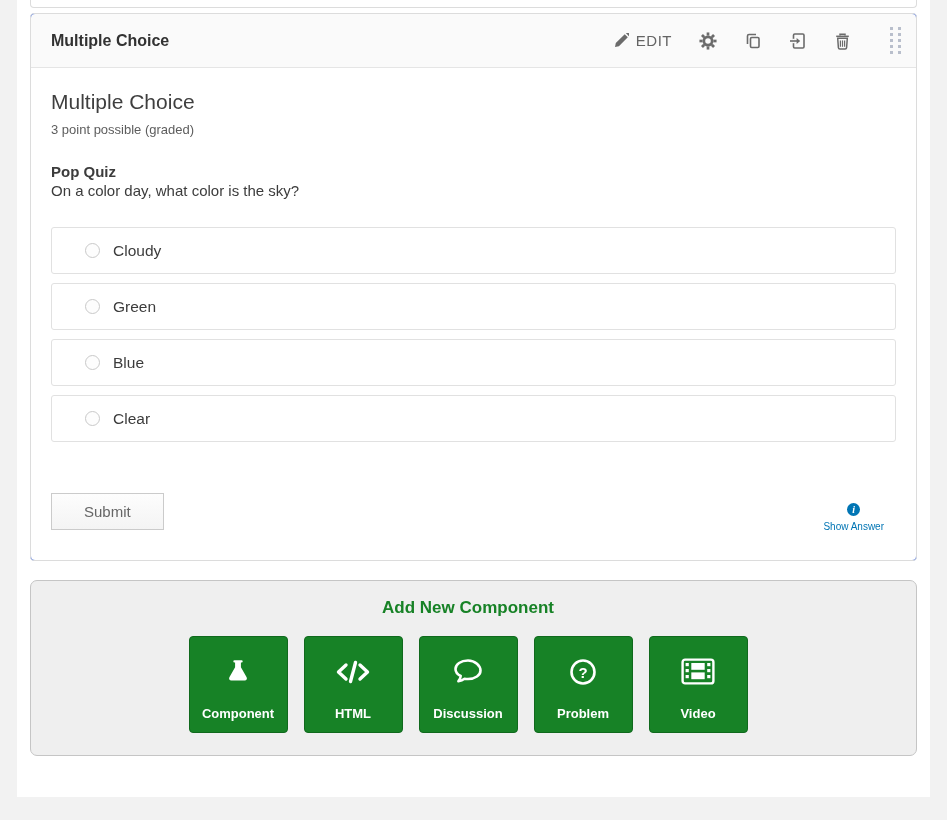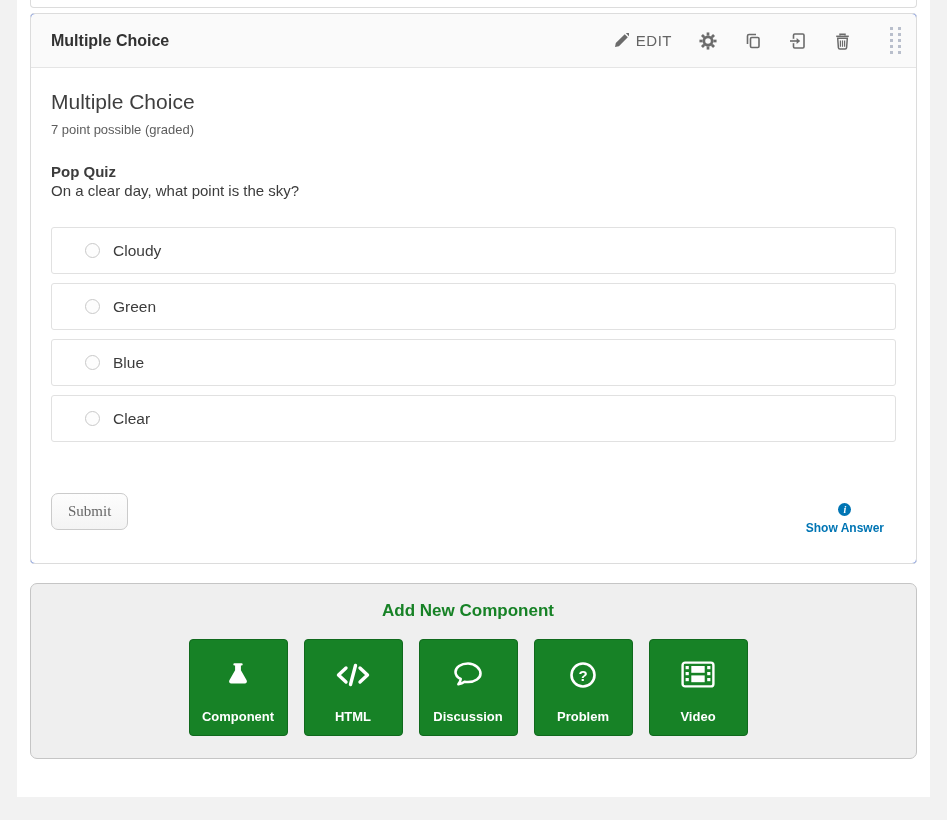--- a/index.html
+++ b/index.html
@@ -132,27 +132,27 @@
     color: #3c3c3c;
     margin-left: 13px;
   }
   .action-row {
     margin-top: 51px;
     display: flex;
     justify-content: space-between;
     align-items: flex-start;
   }
   .submit-btn {
-    font-family: Liberation Serif, serif;
+    font-family: Liberation Sans, sans-serif;
     font-size: 15px;
     color: #666;
     background: linear-gradient(#fdfdfd, #f4f4f4);
     border: 1px solid #cbcbcb;
-    border-radius: 7px;
-    padding: 9px 16px;
+    border-radius: 0;
+    padding: 9px 32px;
     cursor: pointer;
   }
   .show-answer {
     display: flex;
     flex-direction: column;
     align-items: center;
     margin-top: 10px;
     margin-right: 12px;
     cursor: pointer;
     text-decoration: none;
@@ -165,22 +165,22 @@
     color: #fff;
     font-family: "Liberation Serif", serif;
     font-weight: bold;
     font-style: italic;
     font-size: 10px;
     line-height: 13px;
     text-align: center;
     margin-bottom: 5px;
   }
   .show-answer-text {
-    font-size: 12px;
-    font-weight: bold;
+    font-size: 10px;
+    font-weight: normal;
     color: #0075b4;
   }
 
   
   .add-component {
     margin: 19px 13px 0 13px;
     background: #efefef;
     border: 1px solid #c5c5c5;
     border-radius: 7px;
     padding: 17px 11px 22px 0;
@@ -311,23 +311,23 @@
               <i></i>
               <i></i>
           </div>
         </div>
 
       </div>
     </div>
 
     <div class="card-body">
       <h3 class="problem-title">Multiple Choice</h3>
-      <div class="points-text">7 point possible (graded)</div>
+      <div class="points-text">3 point possible (graded)</div>
       <div class="question-title">Pop Quiz</div>
-      <div class="question-text">On a clear day, what point is the sky?</div>
+      <div class="question-text">On a color day, what color is the sky?</div>
 
       <div>
         <div class="choice-row">
           <span class="radio-circle"></span>
           <span class="choice-label">Cloudy</span>
         </div>
         <div class="choice-row">
           <span class="radio-circle"></span>
           <span class="choice-label">Green</span>
         </div>

